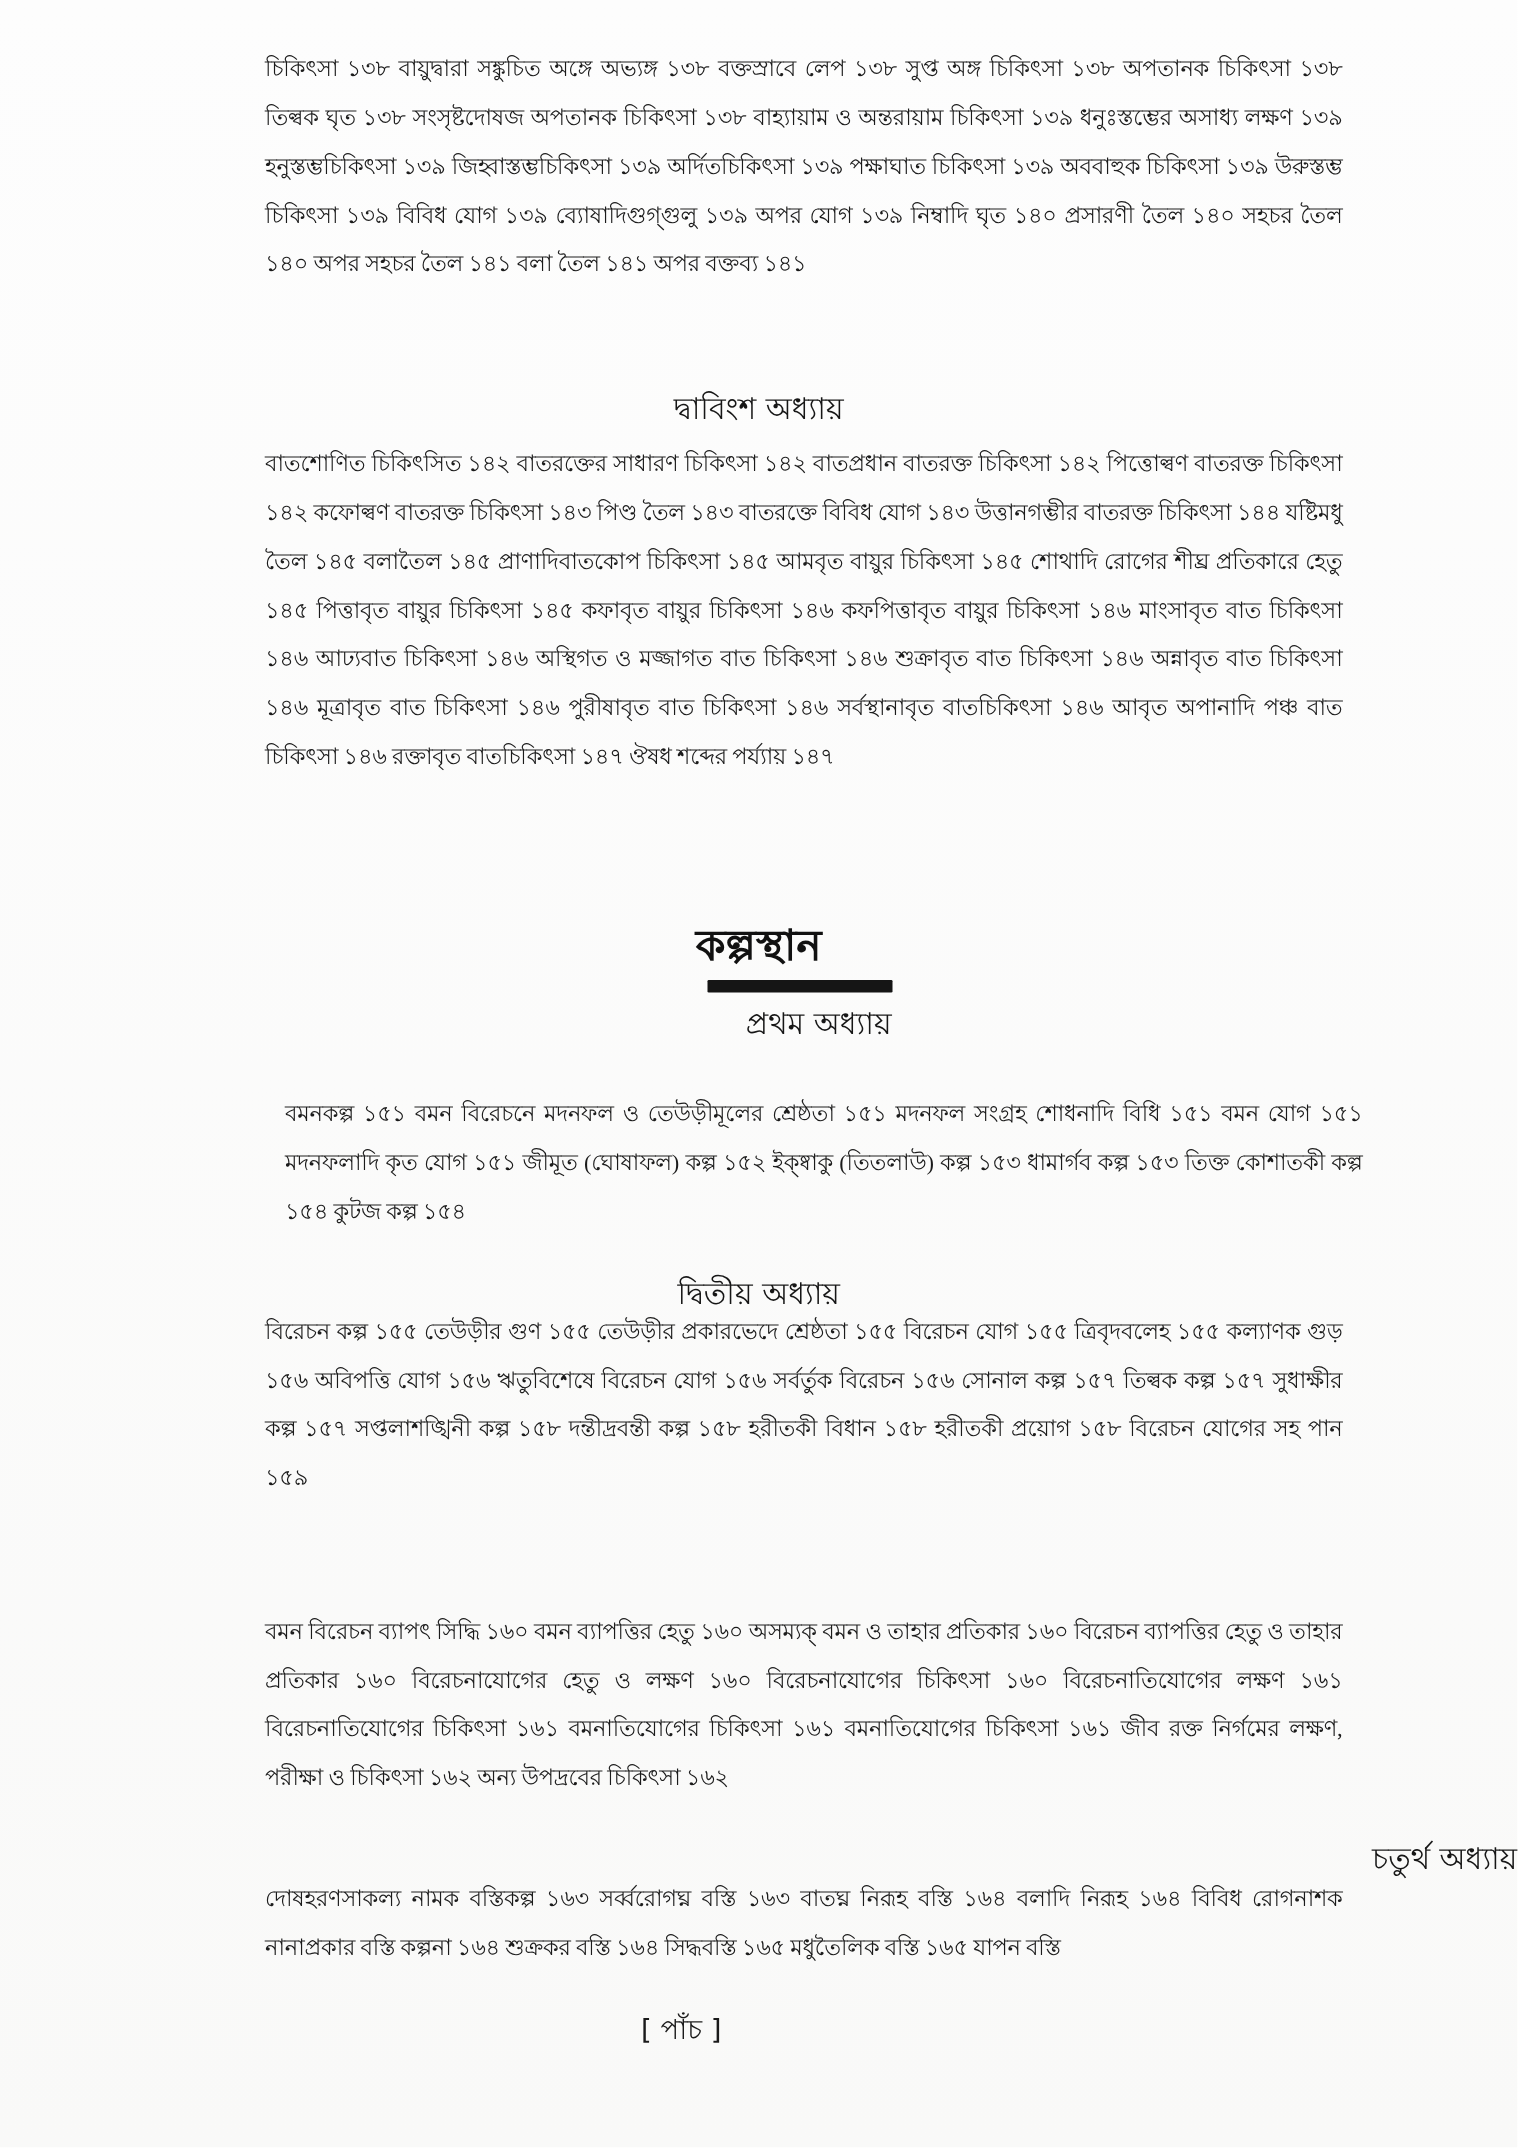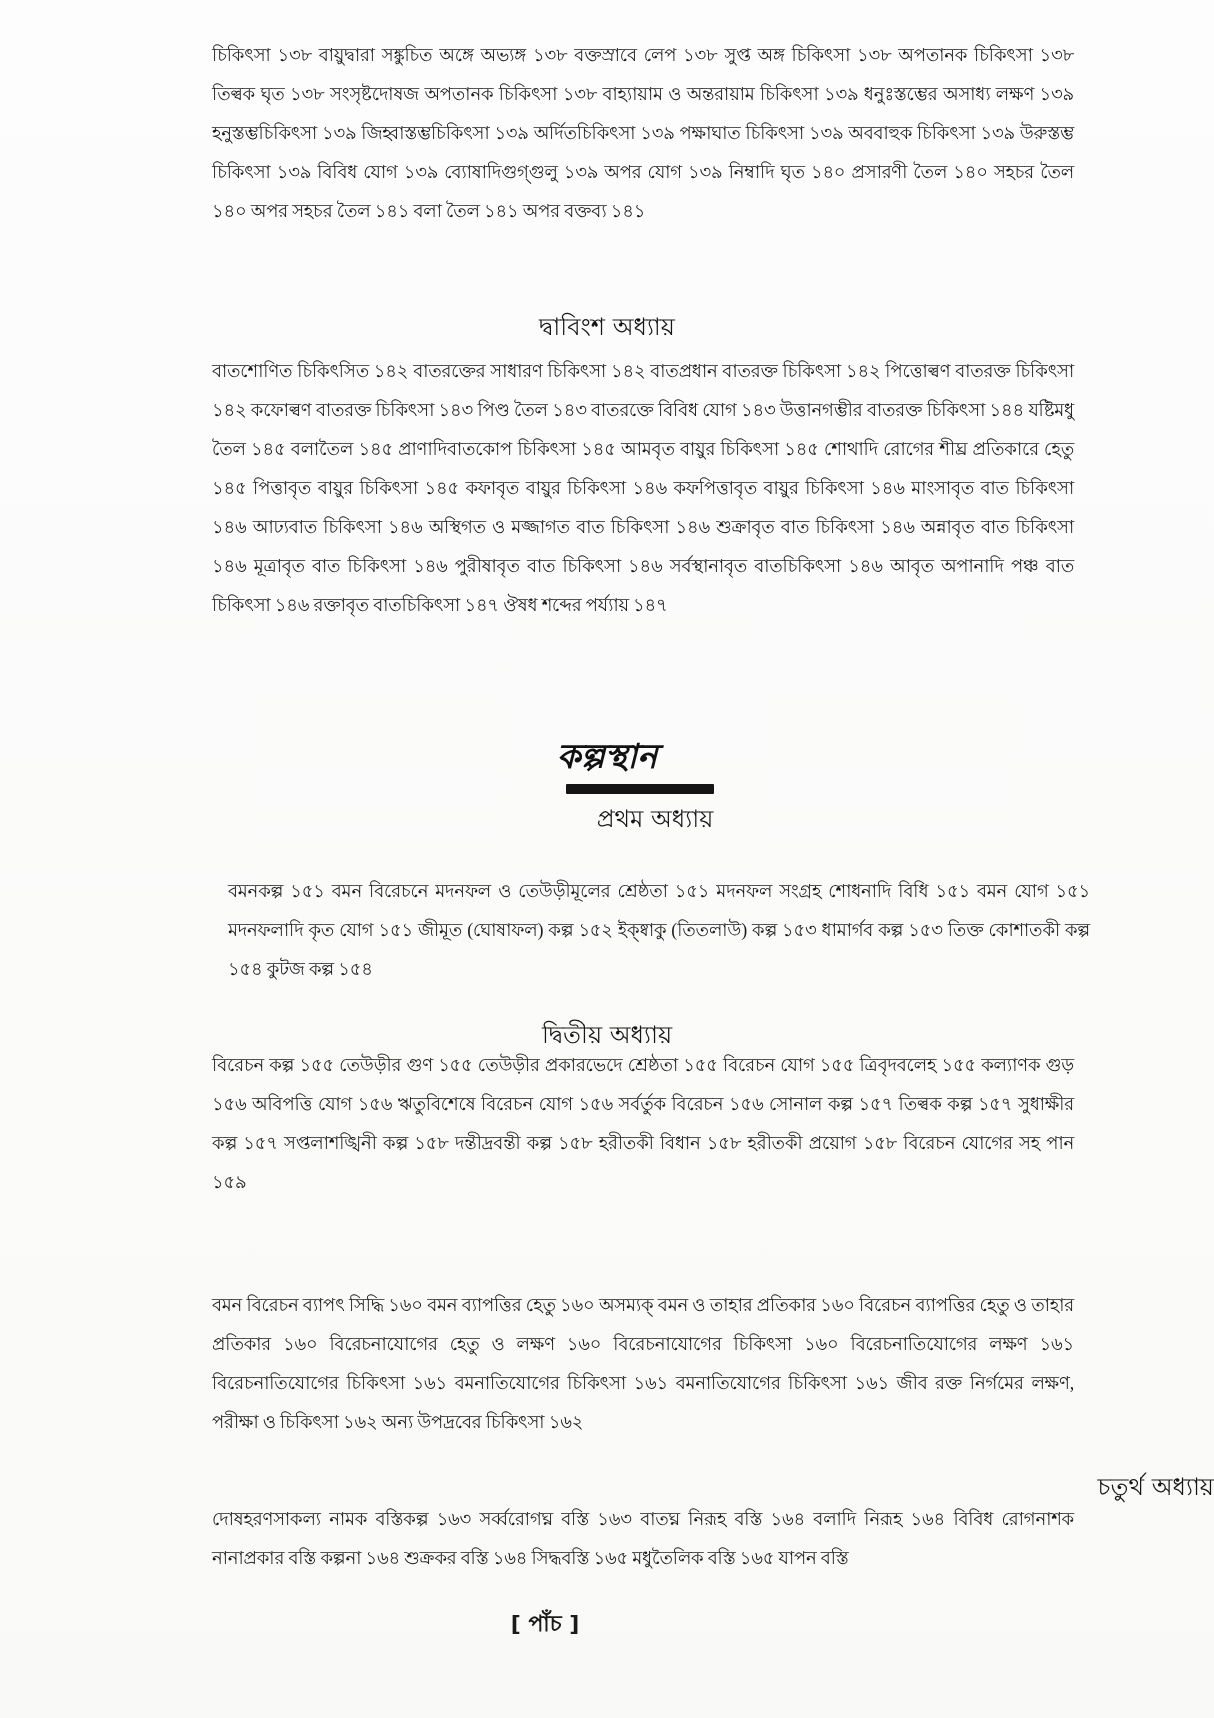--- a/index.html
+++ b/index.html
@@ -52,35 +52,34 @@
       background: #151515;
       border-radius: 1px;
     }
     .page-number {
       position: absolute;
       left: 0; width: 1090px;
       top: 1606px;
       text-align: center;
       font-size: 22px;
       color: #1a1a1a;
-      font-weight: bold;
     }
   </style>
 </head>
 <body>
 
 <div class="page">
 
   <p class="para" style="top:36px; margin:0;">চিকিৎসা ১৩৮ বায়ুদ্বারা সঙ্কুচিত অঙ্গে অভ্যঙ্গ ১৩৮ বক্তস্রাবে লেপ ১৩৮ সুপ্ত অঙ্গ চিকিৎসা ১৩৮ অপতানক চিকিৎসা ১৩৮ তিল্বক ঘৃত ১৩৮ সংসৃষ্টদোষজ অপতানক চিকিৎসা ১৩৮ বাহ্যায়াম ও অন্তরায়াম চিকিৎসা ১৩৯ ধনুঃস্তম্ভের অসাধ্য লক্ষণ ১৩৯ হনুস্তম্ভচিকিৎসা ১৩৯ জিহ্বাস্তম্ভচিকিৎসা ১৩৯ অর্দিতচিকিৎসা ১৩৯ পক্ষাঘাত চিকিৎসা ১৩৯ অববাহুক চিকিৎসা ১৩৯ উরুস্তম্ভ চিকিৎসা ১৩৯ বিবিধ যোগ ১৩৯ ব্যোষাদিগুগ্গুলু ১৩৯ অপর যোগ ১৩৯ নিম্বাদি ঘৃত ১৪০ প্রসারণী তৈল ১৪০ সহচর তৈল ১৪০ অপর সহচর তৈল ১৪১ বলা তৈল ১৪১ অপর বক্তব্য ১৪১</p>
 
   <div class="heading" style="top:292px;margin-top:16px;">দ্বাবিংশ অধ্যায়</div>
 
   <p class="para" style="top:352px; margin:0;">বাতশোণিত চিকিৎসিত ১৪২ বাতরক্তের সাধারণ চিকিৎসা ১৪২ বাতপ্রধান বাতরক্ত চিকিৎসা ১৪২ পিত্তোল্বণ বাতরক্ত চিকিৎসা ১৪২ কফোল্বণ বাতরক্ত চিকিৎসা ১৪৩ পিণ্ড তৈল ১৪৩ বাতরক্তে বিবিধ যোগ ১৪৩ উত্তানগম্ভীর বাতরক্ত চিকিৎসা ১৪৪ যষ্টিমধু তৈল ১৪৫ বলাতৈল ১৪৫ প্রাণাদিবাতকোপ চিকিৎসা ১৪৫ আমবৃত বায়ুর চিকিৎসা ১৪৫ শোথাদি রোগের শীঘ্র প্রতিকারে হেতু ১৪৫ পিত্তাবৃত বায়ুর চিকিৎসা ১৪৫ কফাবৃত বায়ুর চিকিৎসা ১৪৬ কফপিত্তাবৃত বায়ুর চিকিৎসা ১৪৬ মাংসাবৃত বাত চিকিৎসা ১৪৬ আঢ্যবাত চিকিৎসা ১৪৬ অস্থিগত ও মজ্জাগত বাত চিকিৎসা ১৪৬ শুক্রাবৃত বাত চিকিৎসা ১৪৬ অন্নাবৃত বাত চিকিৎসা ১৪৬ মূত্রাবৃত বাত চিকিৎসা ১৪৬ পুরীষাবৃত বাত চিকিৎসা ১৪৬ সর্বস্থানাবৃত বাতচিকিৎসা ১৪৬ আবৃত অপানাদি পঞ্চ বাত চিকিৎসা ১৪৬ রক্তাবৃত বাতচিকিৎসা ১৪৭ ঔষধ শব্দের পর্য্যায় ১৪৭</p>
 
-  <div class="part-title" style="top:730px;font-style:italic;">কল্পস্থান</div>
+  <div class="part-title" style="top:730px;">কল্পস্থান</div>
 
   <div class="rule-bar"></div>
 
   <div class="heading" style="top:800px;margin-left:48px;">প্রথম অধ্যায়</div>
 
   <p class="para" style="top:856px; margin:16px;">বমনকল্প ১৫১ বমন বিরেচনে মদনফল ও তেউড়ীমূলের শ্রেষ্ঠতা ১৫১ মদনফল সংগ্রহ শোধনাদি বিধি ১৫১ বমন যোগ ১৫১ মদনফলাদি কৃত যোগ ১৫১ জীমূত (ঘোষাফল) কল্প ১৫২ ইক্ষ্বাকু (তিতলাউ) কল্প ১৫৩ ধামার্গব কল্প ১৫৩ তিক্ত কোশাতকী কল্প ১৫৪ কুটজ কল্প ১৫৪</p>
 
   <div class="heading" style="top:988px;margin-top:28px;">দ্বিতীয় অধ্যায়</div>
 
   <p class="para" style="top:1046px; margin:0;">বিরেচন কল্প ১৫৫ তেউড়ীর গুণ ১৫৫ তেউড়ীর প্রকারভেদে শ্রেষ্ঠতা ১৫৫ বিরেচন যোগ ১৫৫ ত্রিবৃদবলেহ ১৫৫ কল্যাণক গুড় ১৫৬ অবিপত্তি যোগ ১৫৬ ঋতুবিশেষে বিরেচন যোগ ১৫৬ সর্বর্তুক বিরেচন ১৫৬ সোনাল কল্প ১৫৭ তিল্বক কল্প ১৫৭ সুধাক্ষীর কল্প ১৫৭ সপ্তলাশঙ্খিনী কল্প ১৫৮ দন্তীদ্রবন্তী কল্প ১৫৮ হরীতকী বিধান ১৫৮ হরীতকী প্রয়োগ ১৫৮ বিরেচন যোগের সহ পান ১৫৯</p>

